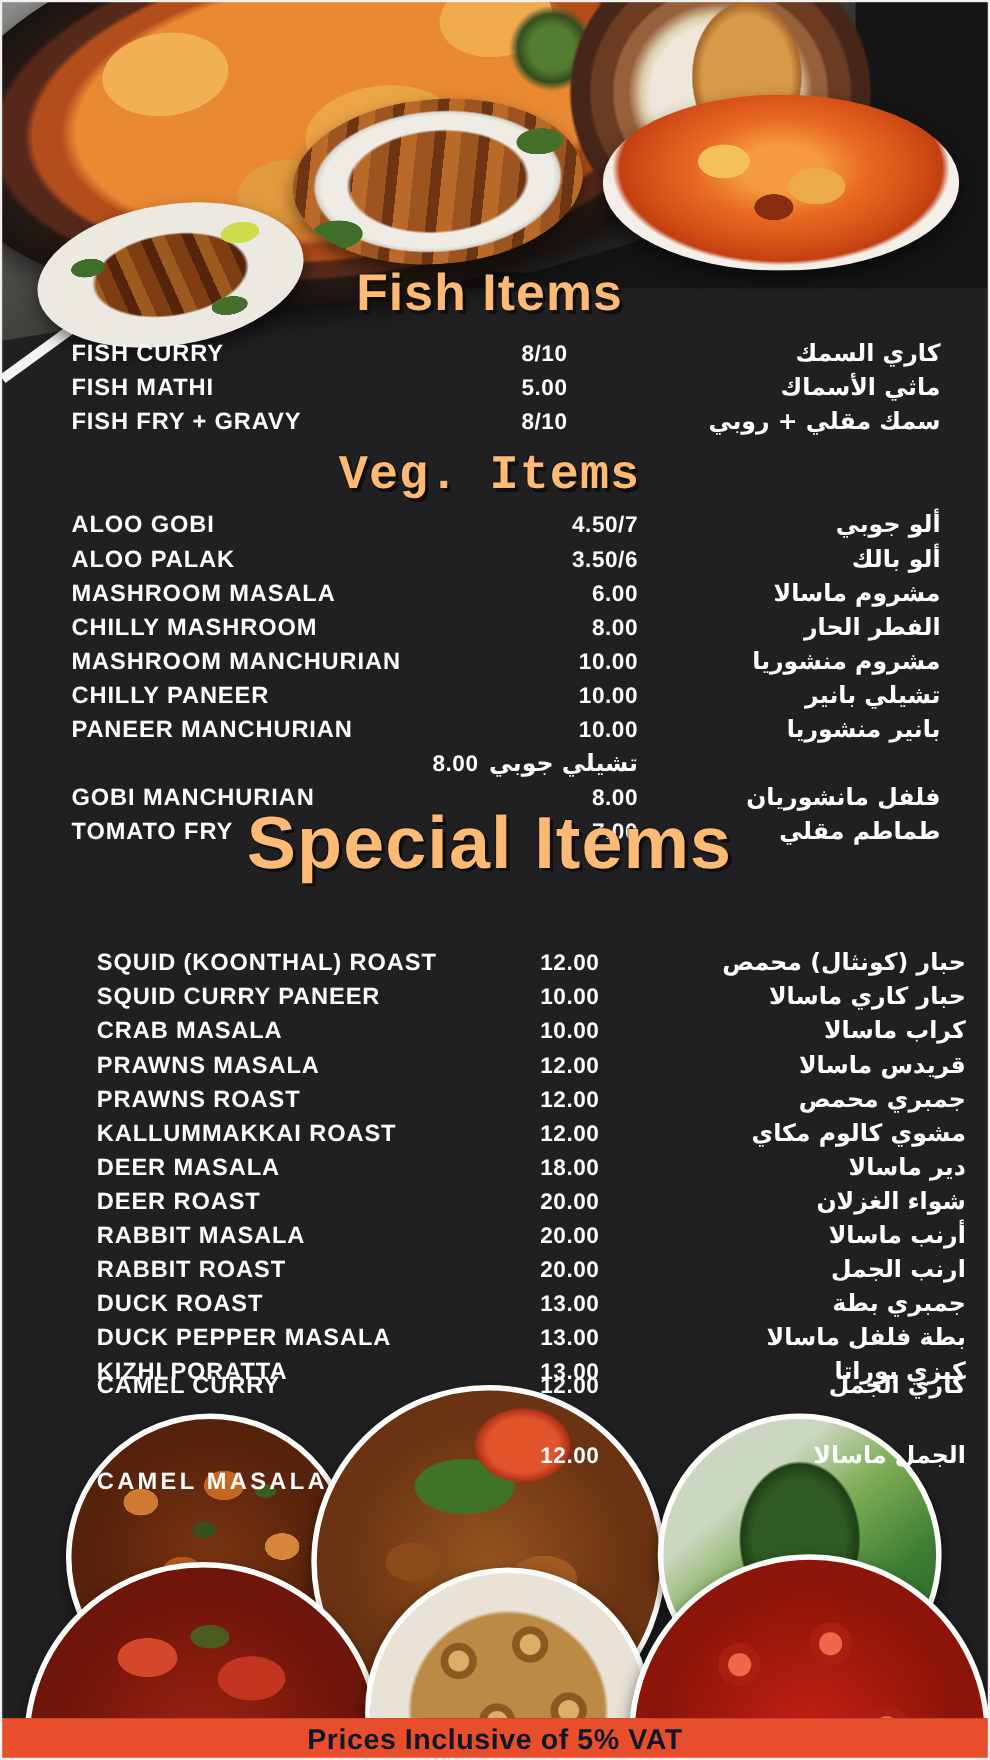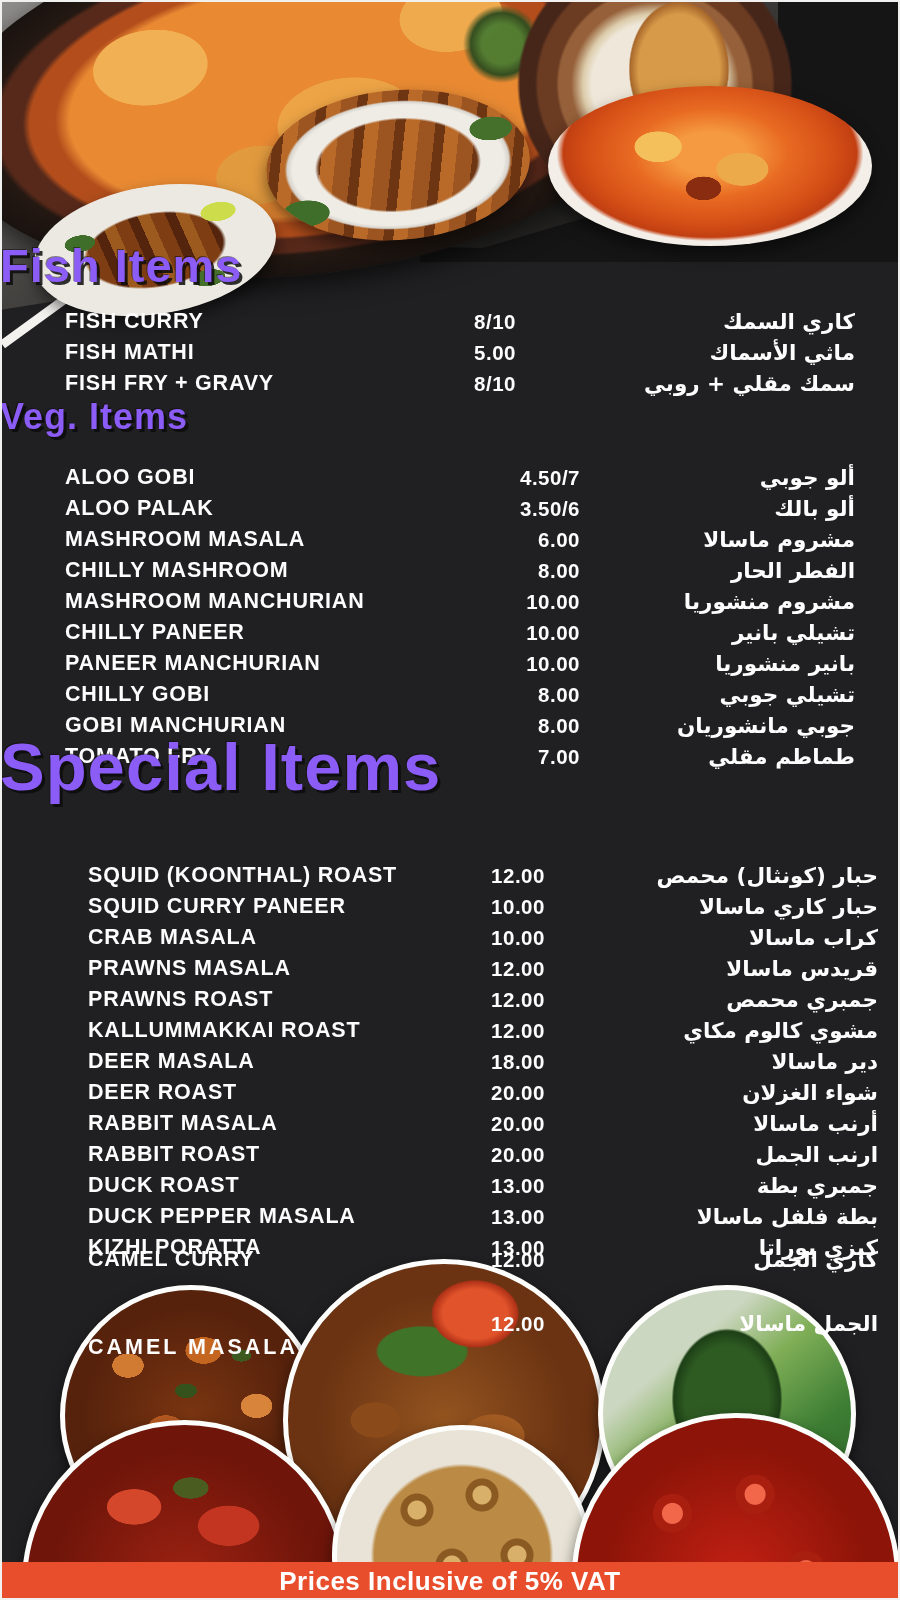--- a/index.html
+++ b/index.html
@@ -121,26 +121,26 @@
       radial-gradient(circle 26px at 30% 30%, #f2664a 0 10px, #a81f10 11px 19px, rgba(0,0,0,0) 20px),
       radial-gradient(circle 26px at 56% 24%, #f2664a 0 10px, #a81f10 11px 19px, rgba(0,0,0,0) 20px),
       radial-gradient(circle 26px at 72% 48%, #f2664a 0 10px, #a81f10 11px 19px, rgba(0,0,0,0) 20px),
       radial-gradient(circle 26px at 44% 52%, #f2664a 0 10px, #a81f10 11px 19px, rgba(0,0,0,0) 20px),
       radial-gradient(circle 26px at 30% 70%, #f2664a 0 10px, #a81f10 11px 19px, rgba(0,0,0,0) 20px),
       radial-gradient(34px 16px at 60% 66%, #3c6a26 0 58%, rgba(0,0,0,0) 60%),
       radial-gradient(closest-side, #c22013, #8c1408 85%); }
 
   
   .section-heading {
-    position:absolute; left:0; width:890px; z-index:3;
-    font-weight:700; letter-spacing:1px; color:#8b5cf6;
+    position:absolute; left:0; width:890px; text-align:center; z-index:3;
+    font-weight:700; letter-spacing:1px; color:#fdba74;
     text-shadow:3px 3px 0 rgba(12,12,12,.85), -1px -1px 0 rgba(12,12,12,.5);
   }
   .h-fish    { top:238px; font-size:47px; }
-  .h-veg     { top:396px; font-size:36px; }
+  .h-veg     { top:408px; font-size:44px;font-family:Liberation Mono, monospace; }
   .h-special { top:728px; font-size:67px; }
 
   
   .rows { position:absolute; left:0; width:900px; z-index:2; }
   #sec-0 { top:306px; }
   #sec-1 { top:462px; }
   #sec-2 { top:860px;padding-left:23px; }
   .menu-row {
     display:grid; grid-template-columns:370px 120px 1fr; align-items:center;
     height:31px; padding:0 45px 0 65px; color:#fdfdfd; font-weight:700;
@@ -156,21 +156,21 @@
   .row-overlap-up { margin-top:-19px; }
   .row-gap-down   { margin-top:12px; }
   .ar-spaced .ar   { letter-spacing:7px; }
   .ar-spaced .name { letter-spacing:3px;margin-top:48px; }
 
   
   .footer {
     position:absolute; left:0; top:1562px; width:900px; height:38px;
     background:#e94e2c; z-index:5; display:flex; align-items:center; justify-content:center;
   }
-  .footer span { color:#ffffff; font-weight:700; font-size:26px; letter-spacing:.5px; }
+  .footer span { color:#0f172a; font-weight:700; font-size:26px; letter-spacing:.5px; }
 </style>
 </head>
 <body>
 
 <div class="canvas">
 
   <div class="top-collage">
     <div class="darkpatch"></div>
     <div class="slate"></div>
     <div class="white-diag"></div>
@@ -242,28 +242,27 @@
         <span class="name">CHILLY PANEER</span>
         <span class="price">10.00</span>
         <span class="ar">تشيلي بانير</span>
       </div>
       <div class="menu-row veg">
         <span class="name">PANEER MANCHURIAN</span>
         <span class="price">10.00</span>
         <span class="ar">بانير منشوريا</span>
       </div>
       <div class="menu-row veg">
-        <span class="name">CHILLY GOBI</span>
         <span class="price">8.00</span>
         <span class="ar">تشيلي جوبي</span>
       </div>
       <div class="menu-row veg">
         <span class="name">GOBI MANCHURIAN</span>
         <span class="price">8.00</span>
-        <span class="ar">جوبي مانشوريان</span>
+        <span class="ar">فلفل مانشوريان</span>
       </div>
       <div class="menu-row veg">
         <span class="name">TOMATO FRY</span>
         <span class="price">7.00</span>
         <span class="ar">طماطم مقلي</span>
       </div>
     </section>
   <section class="rows" id="sec-2">
       <div class="menu-row">
         <span class="name">SQUID (KOONTHAL) ROAST</span>

